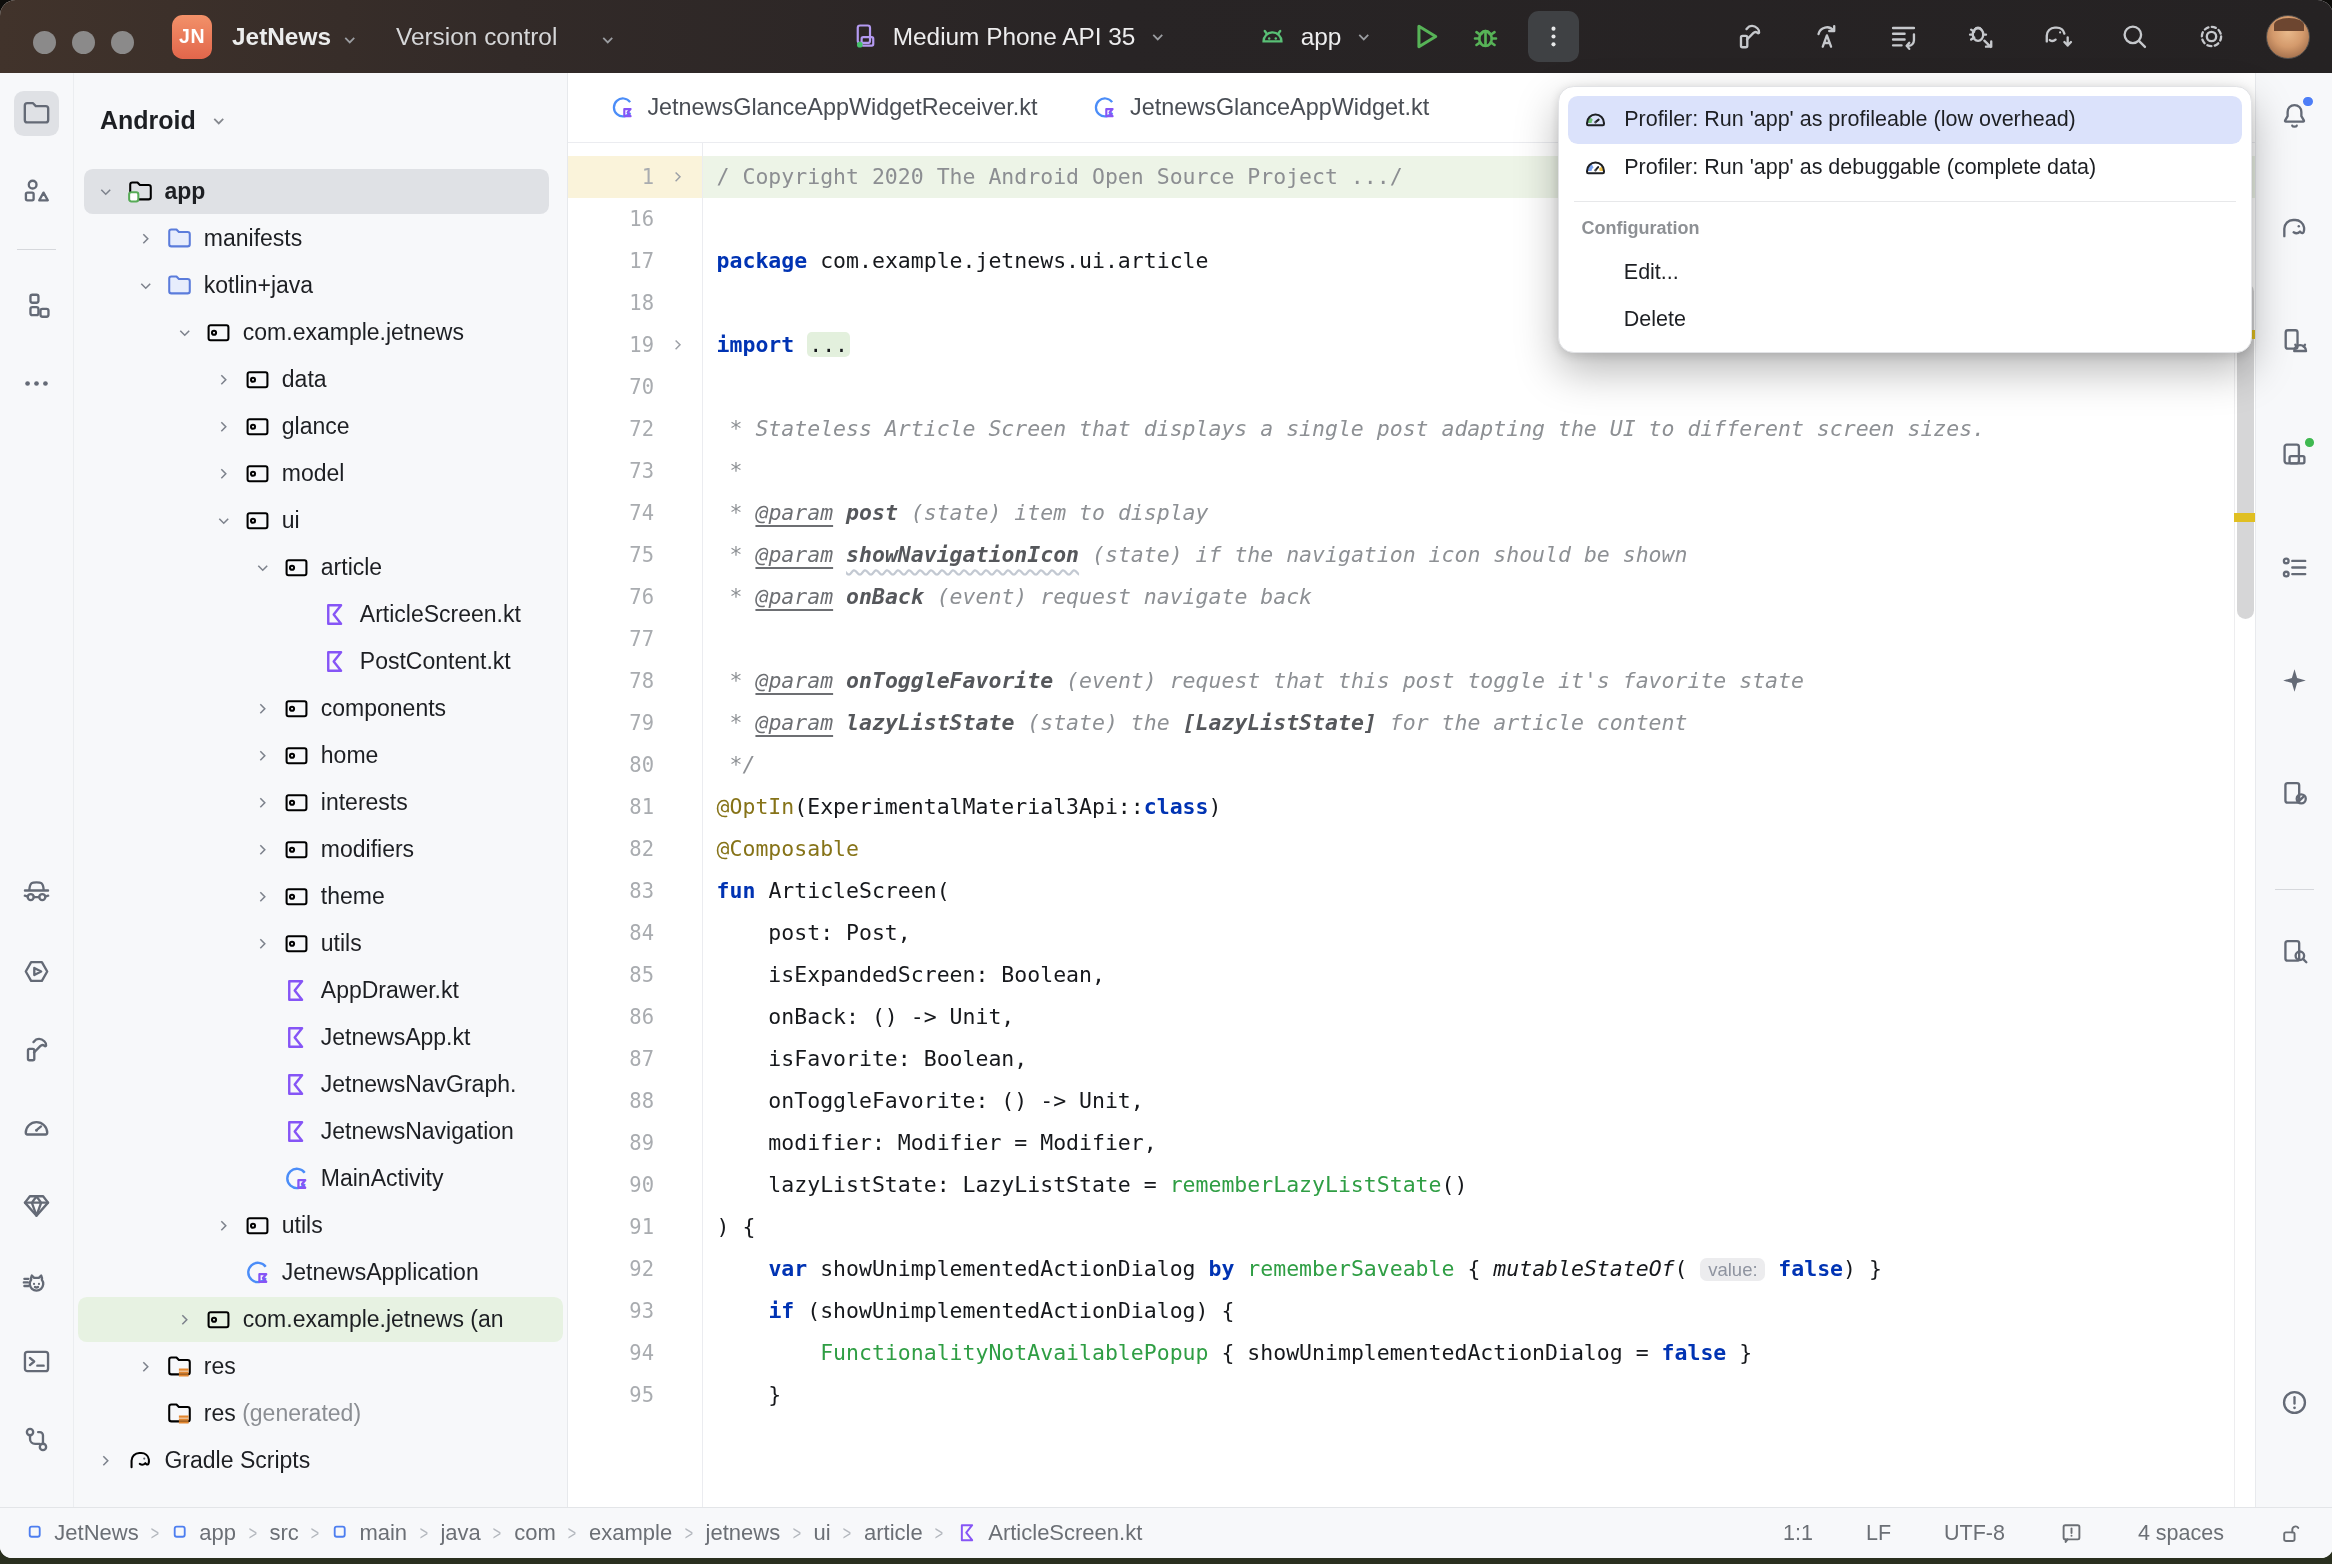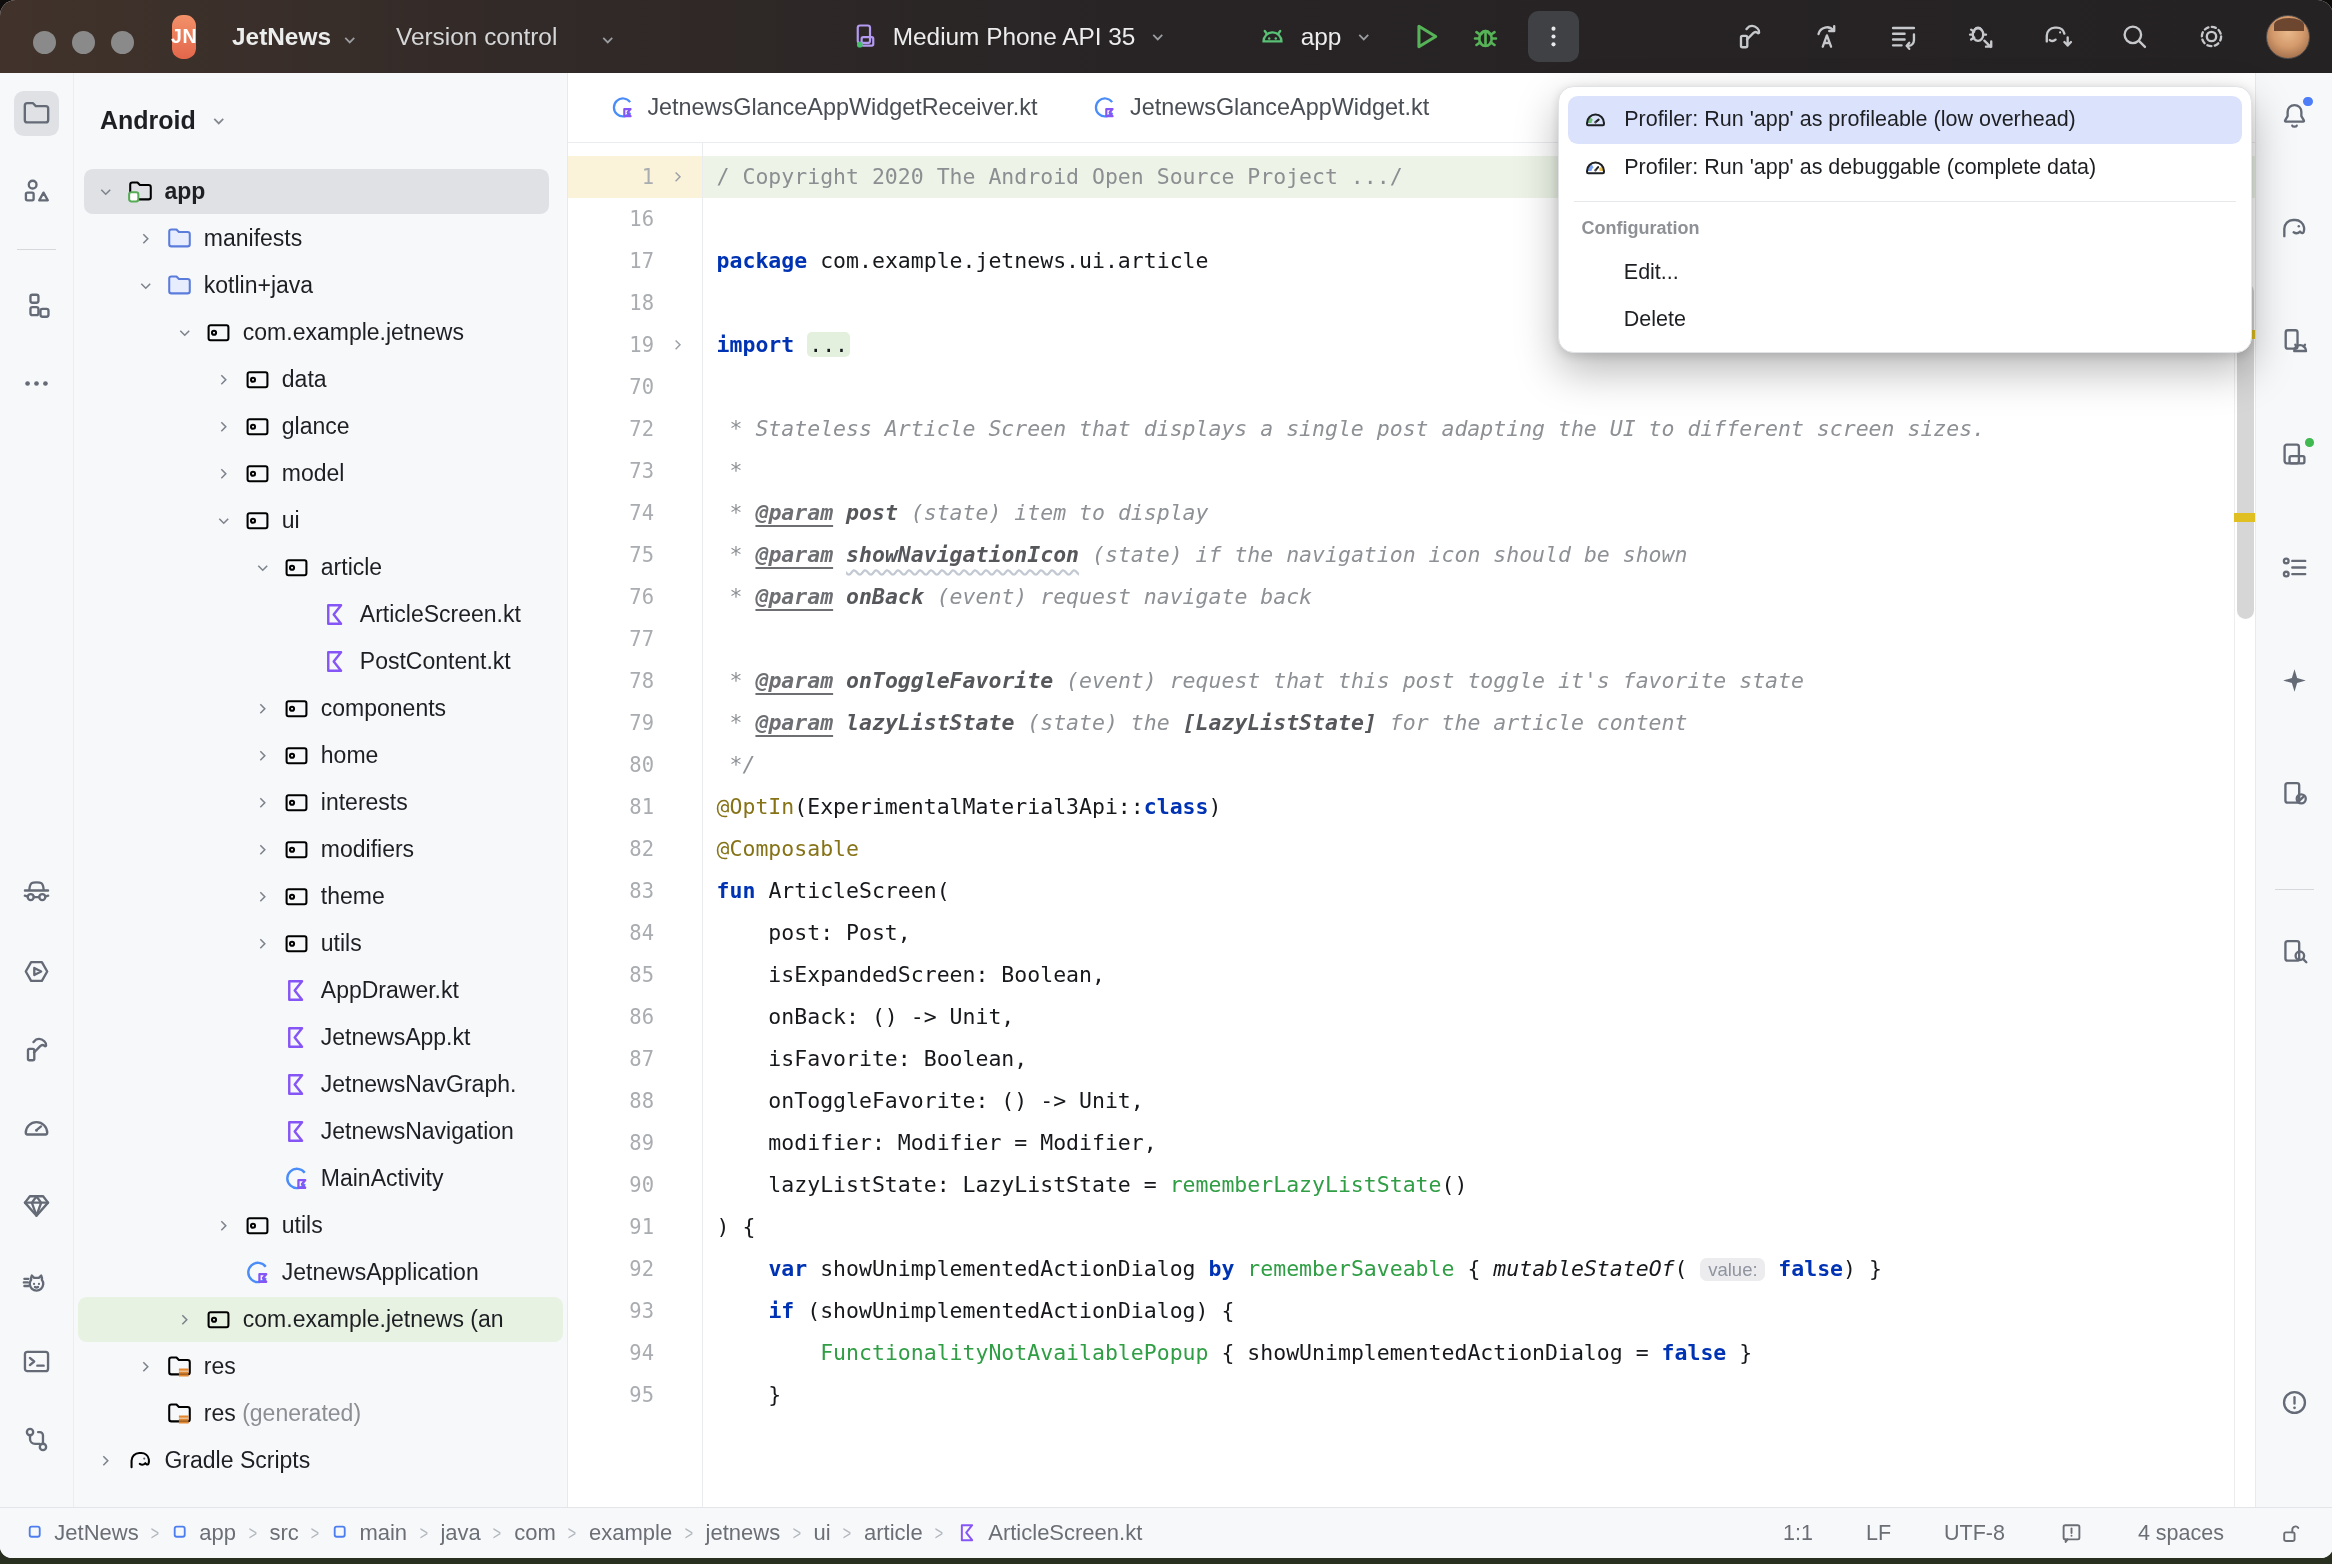--- a/index.html
+++ b/index.html
@@ -7,21 +7,21 @@
     background:linear-gradient(180deg,#0e0d0b 0%,#14150f 82%,#2a301f 100%);
     font-family:"Liberation Sans", sans-serif; }
   .window { position:absolute; left:0; top:0; width:2333px; height:1558px;
     border-radius:15.6px 15.6px 11.7px 11.7px; overflow:hidden; background:#ffffff; }
 
   
   .titlebar { position:relative; height:73px;
     background:linear-gradient(90deg,#41332b 0%,#322a28 22%,#282425 48%,#252223 100%); }
   .traffic { position:absolute; left:33px; top:31px; display:flex; gap:15.6px; }
   .traffic span { width:23.4px; height:23.4px; border-radius:50%; background:#8b8a8a; display:block; }
-  .jn-logo { position:absolute; left:172px; top:14.6px; width:24px; height:44px; border-radius:10.7px;
+  .jn-logo { position:absolute; left:172px; top:14.6px; width:40px; height:44px; border-radius:10.7px;
     background:linear-gradient(180deg,#f29169,#e2664b); color:#fff; font-weight:bold; font-size:19.5px;
     display:flex; align-items:center; justify-content:center; letter-spacing:0.5px; }
   .tb-text { color:#eceded; font-size:24.4px; position:absolute; top:23.4px; white-space:nowrap; }
   .tb-proj { left:232px; font-weight:bold; }
   .tb-vcs  { left:396px; color:#d6d7d9; }
   .chev { stroke:#9b9da1; stroke-width:2; fill:none; }
   .tb-chev { position:absolute; top:29px; }
   .tb-group { position:absolute; top:0; height:73px; display:flex; align-items:center; gap:11.7px; color:#ededee; font-size:24.4px; }
   .pill { width:51px; height:51px; border-radius:10.7px; background:#3f4144; display:flex; align-items:center; justify-content:center; }
   .tb-icons { position:absolute; left:1727px; top:0; height:73px; display:flex; align-items:center; gap:32px; }
@@ -69,21 +69,21 @@
   .cl .ln { width:86px; text-align:right; color:#a9acb0; flex:none; z-index:1; font-size:20.5px; }
   .cl .fold { width:48px; flex:none; display:flex; align-items:center; justify-content:center; z-index:1; }
   .cl .ct { padding-left:14.6px; z-index:1; }
   .gutter-sep { position:absolute; left:134px; top:70px; bottom:0; width:0; border-left:1px solid #ebecf0; }
   .cl .gut-bg  { position:absolute; left:0; width:134px; top:0; bottom:0; background:#faf3da; }
   .cl .line-bg { position:absolute; left:135px; right:0; top:0; bottom:0; background:#edf4e7; }
   .k  { color:#0033b3; font-weight:bold; }
   .an { color:#867318; }
   .c  { color:#8c8e92; }
   .d  { color:#8d9094; font-style:italic; }
-  .dt { color:#6d6f73; font-weight:bold; font-style:italic; text-decoration:underline; text-underline-offset:4.9px; }
+  .dt { color:#6d6f73; font-weight:normal; font-style:italic; text-decoration:underline; text-underline-offset:4.9px; }
   .db { color:#55575b; font-weight:bold; font-style:italic; }
   .wavy { text-decoration:underline; text-decoration-style:wavy; text-decoration-color:#c3c9d2; text-underline-offset:6.8px; }
   .g  { color:#2f9e44; }
   .u  { text-underline-offset:4.9px; }
   .it { font-style:italic; }
   .hint { background:#ececee; color:#8f94a0; border-radius:6.8px; padding:1px 7.8px; font-size:18.5px;
     font-family:"Liberation Sans", sans-serif; }
   .chip { background:#e3f0dd; border-radius:4.9px; padding:0 2px; }
   
   .scroll-track { position:absolute; right:20.5px; top:70px; bottom:0; width:0; border-left:1px solid #ededef; }

